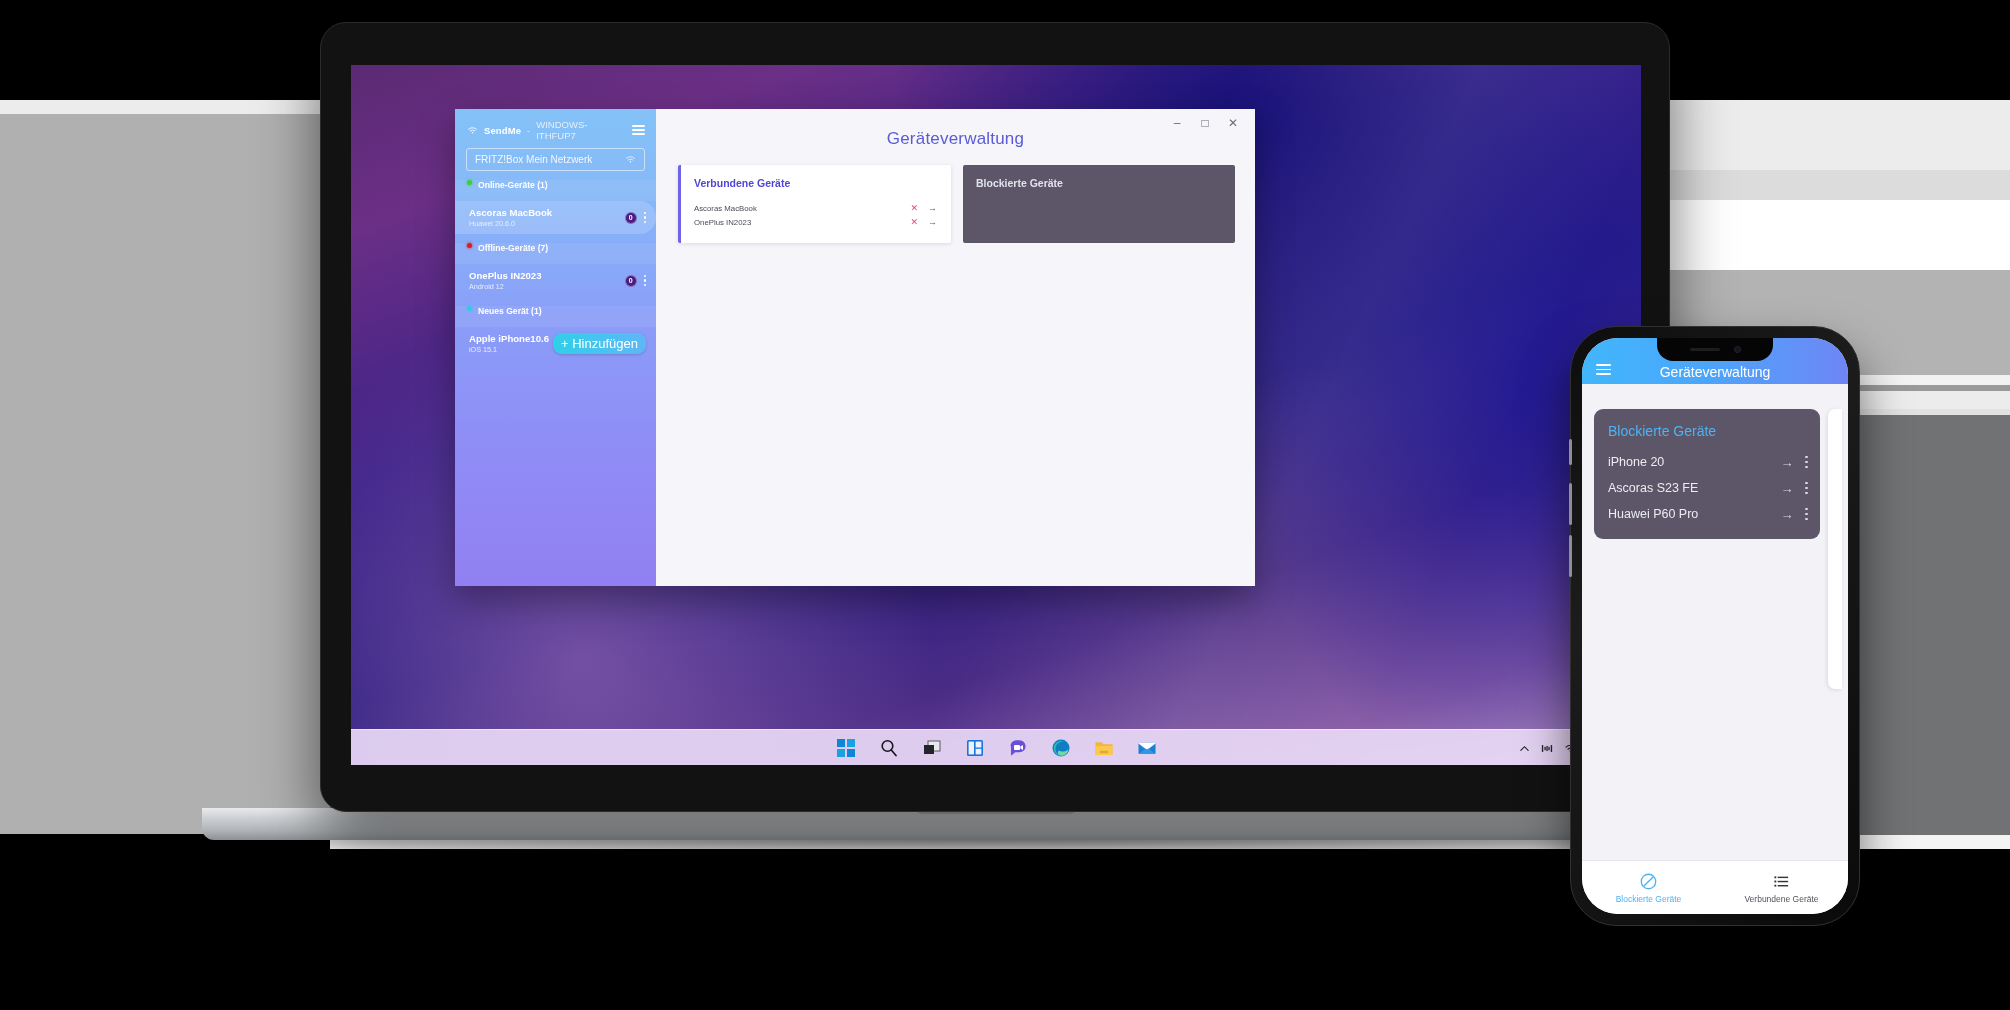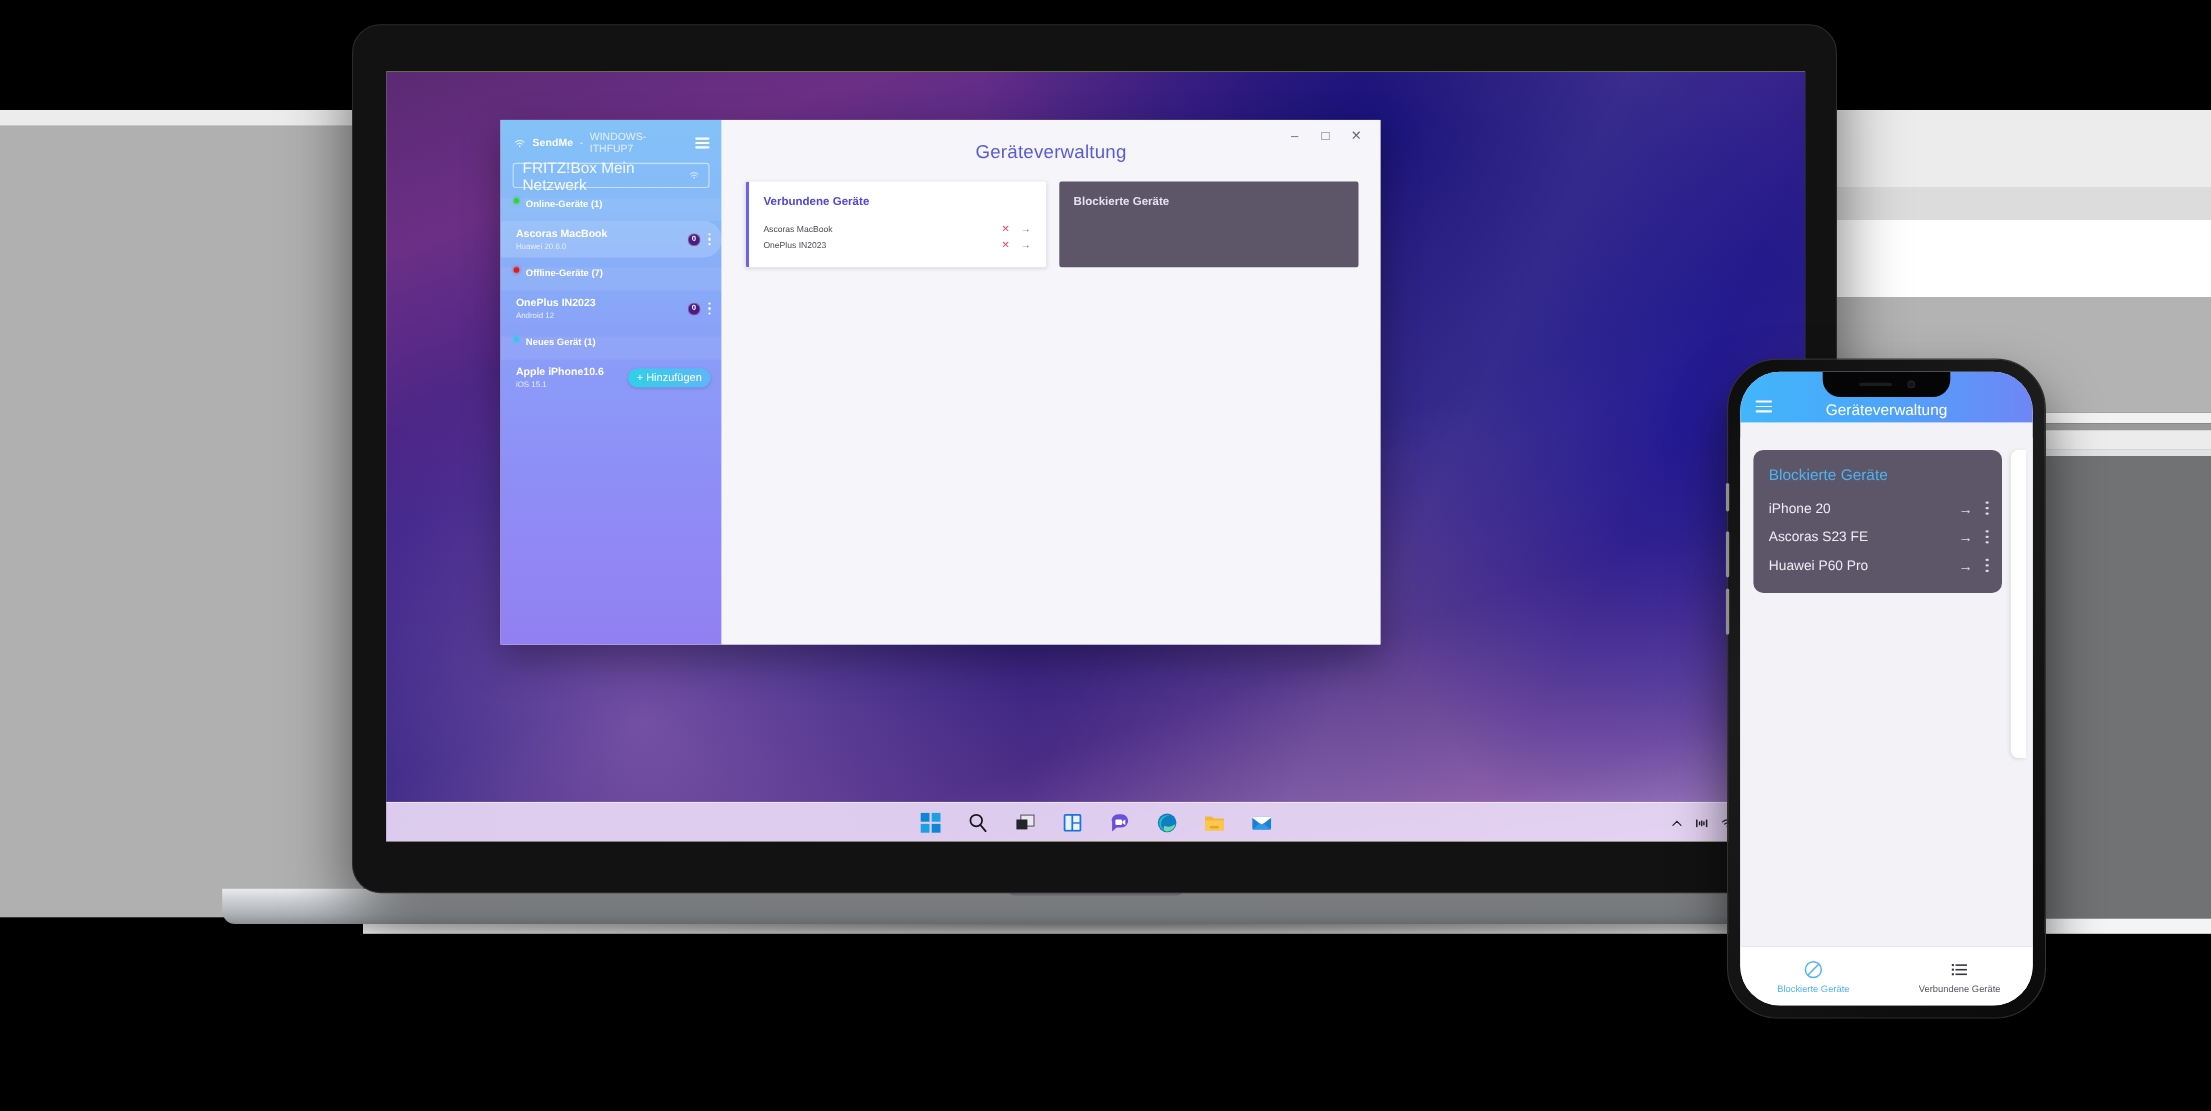--- a/index.html
+++ b/index.html
@@ -34,21 +34,21 @@
   #laptop { position: absolute; left: 320px; top: 22px; width: 1370px; height: 840px; }
   .lid {
     position:absolute; left:0; top:0; width:1350px; height:790px;
     background: #121212;
     border-radius: 26px;
     box-shadow: 0 26px 60px rgba(0,0,0,.55);
     border: 1px solid #2b2b2b;
   }
   .lid-inner {
     position:absolute; left:30px; top:42px; width:1290px; height:700px;
-    overflow:hidden; background:#bef264;
+    overflow:hidden; background:#fef9c3;
   }
   
   .wallpaper {
     position:absolute; inset:0;
     background:
       radial-gradient(ellipse 520px 420px at 70% 8%, rgba(20,16,120,.95) 0%, rgba(20,16,120,0) 70%),
       radial-gradient(ellipse 420px 600px at 92% 45%, rgba(30,24,150,.85) 0%, rgba(30,24,150,0) 72%),
       radial-gradient(ellipse 500px 500px at 18% 85%, rgba(170,120,190,.55) 0%, rgba(170,120,190,0) 70%),
       linear-gradient(160deg, #5b2a73 0%, #6b2f86 14%, #3b2188 36%, #2b1d80 55%, #4a2c86 72%, #8b5fa8 88%, #c3a3cf 100%);
   }
@@ -91,21 +91,21 @@
   .sb-app  { font-size:9.5px; font-weight:bold; color:#ffffff; letter-spacing:.1px; }
   .sb-host { font-size:9.5px; color:#e4eefc; }
   .sb-burger { margin-left:auto; width:13px; height:10px; display:flex; flex-direction:column; justify-content:space-between; }
   .sb-burger i { display:block; height:1.6px; background:#fff; border-radius:1px; }
 
   .sb-net {
     margin: 9px 11px 0 11px; height:23px;
     border: 1px solid rgba(255,255,255,.55);
     border-radius: 3px;
     display:flex; align-items:center; padding: 0 8px;
-    font-size:14px; color:#f3f8ff;
+    font-size:10px; color:#f3f8ff;
   }
   .sb-net .chev { margin-left:auto; width:11px; height:9px; opacity:.95; }
 
   .sb-group {
     display:flex; align-items:flex-start; gap:6px;
     padding: 0 12px; height: 21px; margin-top: 9px;
     font-size:8.6px; font-weight:bold; color:#ffffff;
     background: rgba(255,255,255,.07);
   }
   .dot { width:5px; height:5px; border-radius:50%; display:inline-block; }
@@ -125,21 +125,21 @@
   .badge0 {
     width:12px; height:12px; border-radius:50%;
     background:#4a1d86; color:#fff; font-size:7px; font-weight:bold;
     display:flex; align-items:center; justify-content:center;
     border:1px solid rgba(255,255,255,.35);
   }
   .kebab { display:flex; flex-direction:column; gap:2px; }
   .kebab i { width:2.2px; height:2.2px; background:#fff; border-radius:50%; display:block; }
   .addbtn {
     background: linear-gradient(90deg,#2fd0e8 0%, #5fb6f7 100%);
-    color:#fff; font-size:10px; border-radius:9px;
+    color:#fff; font-size:13px; border-radius:9px;
     padding: 3px 8px; white-space:nowrap; border:none;
     box-shadow: 0 1px 3px rgba(0,0,0,.18);
   }
 
   .app-main { position:absolute; left:201px; top:0; right:0; height:100%; background:#f5f5fa; }
   .win-ctrls {
     position:absolute; right:8px; top:4px; display:flex; gap:0px; align-items:center;
   }
   .win-ctrls span {
     width:28px; height:20px; display:flex; align-items:center; justify-content:center;

